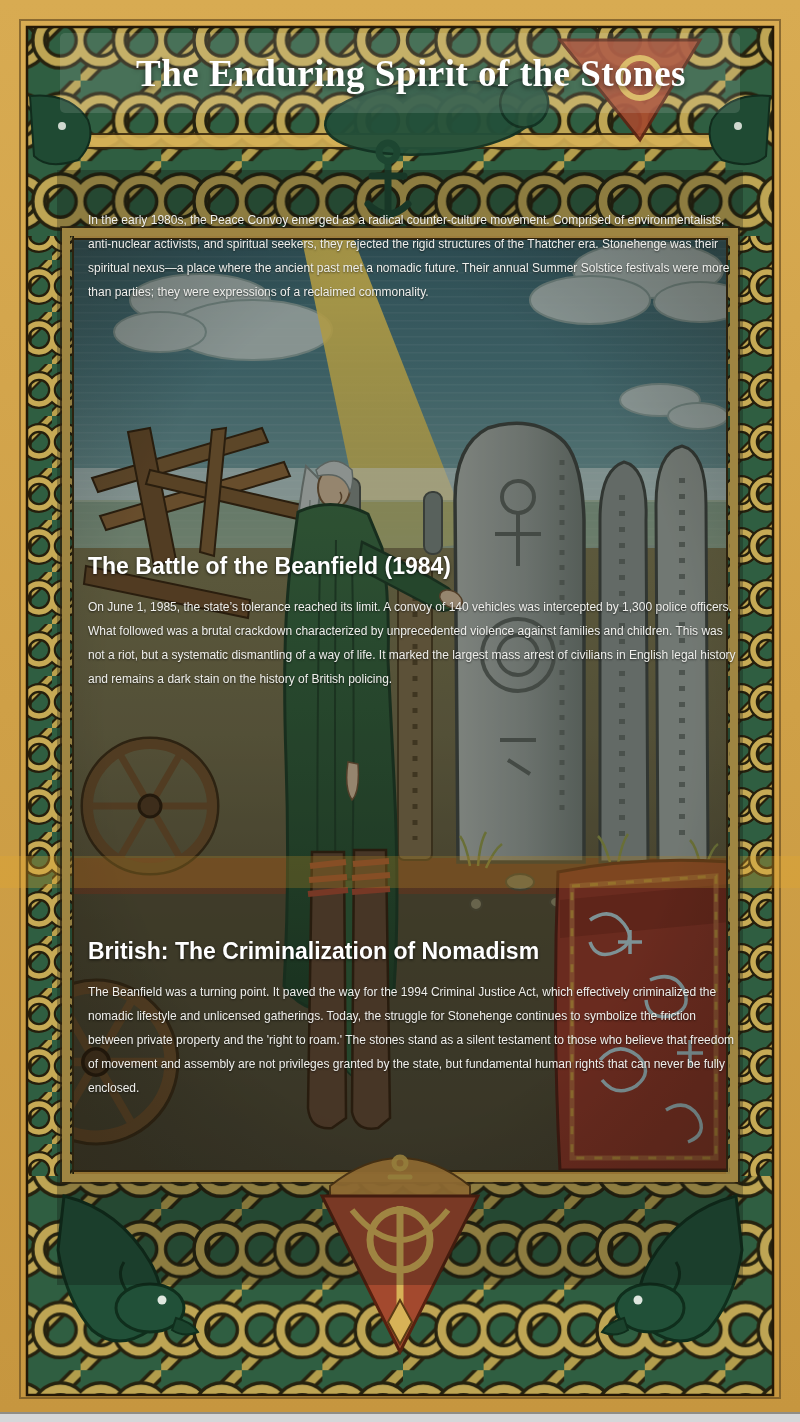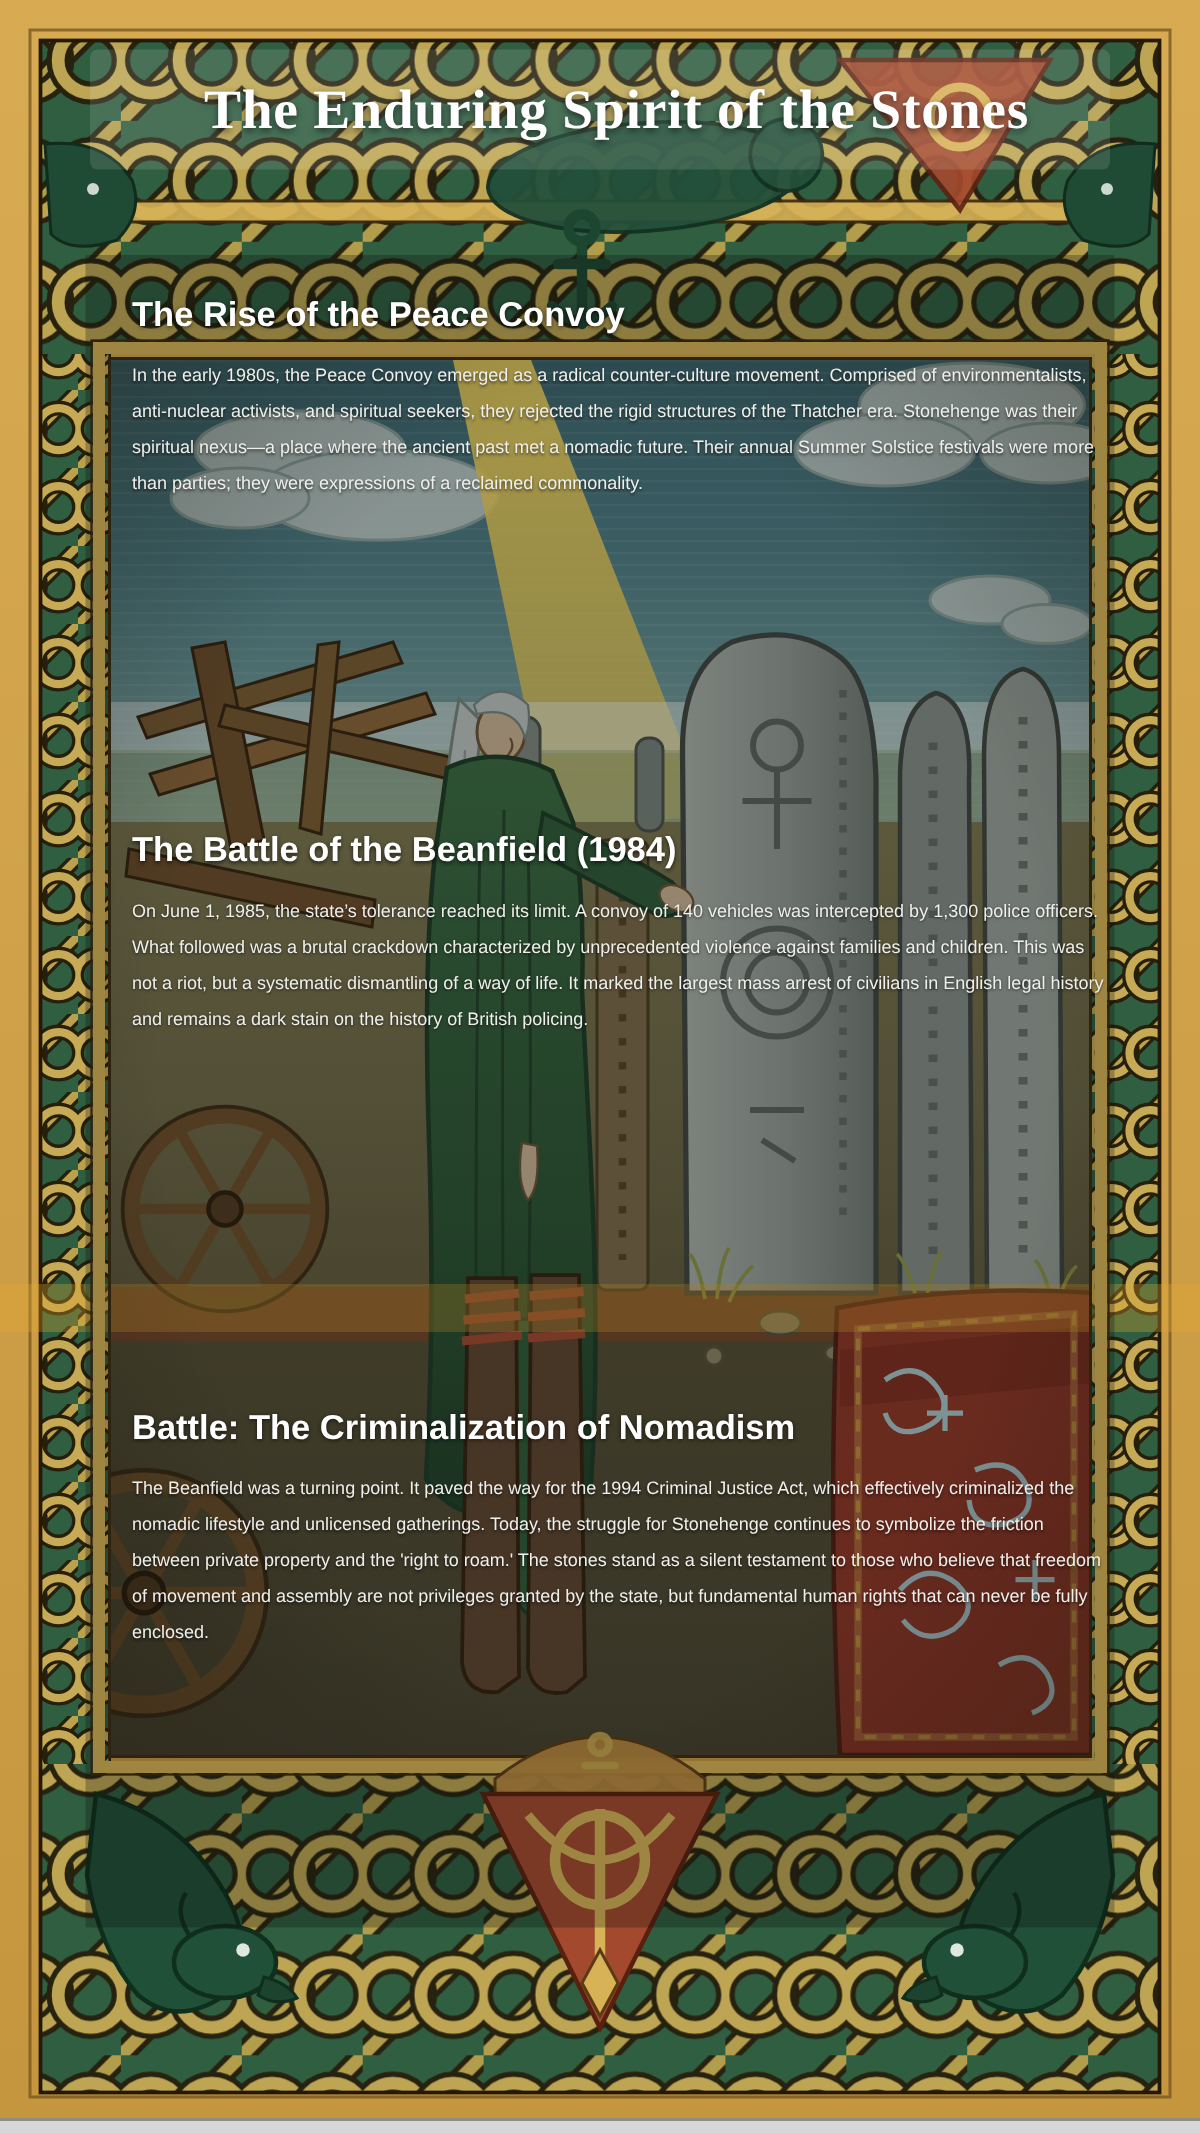--- a/index.html
+++ b/index.html
@@ -325,27 +325,26 @@
     </g>
   </svg>
 
   <div class="content-overlay"></div>
 
   <div class="title-band">
     <h1>The Enduring Spirit of the Stones</h1>
   </div>
 
   <section class="sec sec-1">
-    <h2>The Rise of the Peace Convoy</h2>
     <p>In the early 1980s, the Peace Convoy emerged as a radical counter-culture movement. Comprised of environmentalists, anti-nuclear activists, and spiritual seekers, they rejected the rigid structures of the Thatcher era. Stonehenge was their spiritual nexus—a place where the ancient past met a nomadic future. Their annual Summer Solstice festivals were more than parties; they were expressions of a reclaimed commonality.</p>
   </section>
 
   <section class="sec sec-2">
     <h2>The Battle of the Beanfield (1984)</h2>
     <p>On June 1, 1985, the state’s tolerance reached its limit. A convoy of 140 vehicles was intercepted by 1,300 police officers. What followed was a brutal crackdown characterized by unprecedented violence against families and children. This was not a riot, but a systematic dismantling of a way of life. It marked the largest mass arrest of civilians in English legal history and remains a dark stain on the history of British policing.</p>
   </section>
 
   <section class="sec sec-3">
-    <h2>Battle: The Criminalization of Nomadism</h2>
+    <h2>British: The Criminalization of Nomadism</h2>
     <p>The Beanfield was a turning point. It paved the way for the 1994 Criminal Justice Act, which effectively criminalized the nomadic lifestyle and unlicensed gatherings. Today, the struggle for Stonehenge continues to symbolize the friction between private property and the 'right to roam.' The stones stand as a silent testament to those who believe that freedom of movement and assembly are not privileges granted by the state, but fundamental human rights that can never be fully enclosed.</p>
   </section>
 
 </div>
 
 </body></html>

